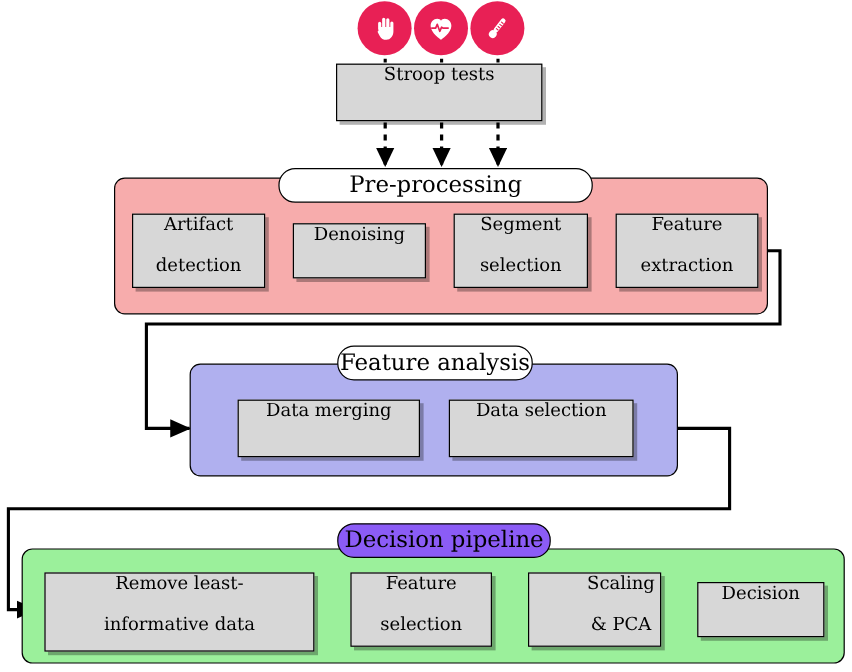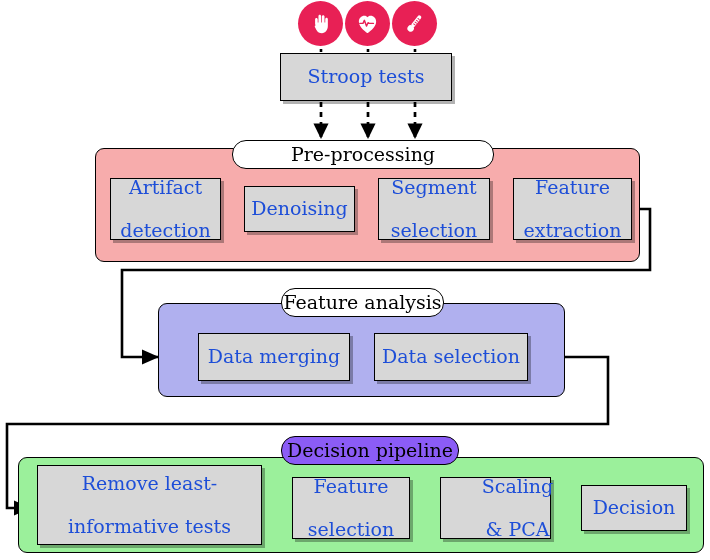--- a/index.html
+++ b/index.html
@@ -55,26 +55,25 @@
   }
   .stage-label.tinted { background: #8b5cf6; }
 
   
   .node {
     position: absolute;
     background: #d7d7d7;
     border: 1.7px solid #000;
     box-sizing: border-box;
     display: flex;
-    align-items: center;
     justify-content: center;
     text-align: center;
-    font-size: 19px;
+    font-size: 15px;
     line-height: 1.12;
-    color: #1d4ed8;
+    color: #000000;
     z-index: 5;
     box-shadow: 3px 3px 0 rgba(0,0,0,0.30);
   }
   .node span { display: block; }
 
   
   .badge {
     position: absolute;
     border-radius: 50%;
     background: #e82055;
@@ -210,24 +209,24 @@
 
   <div class="node" style="left:374px; top:333px; width:154px; height:48px;">
     <span>Data selection</span>
   </div>
 
   <div class="stage stage-dec" style="left:18px; top:457px; width:686px; height:96px;"></div>
   <div class="stage-label tinted" style="left:281px; top:436px; width:178px; height:29px;">
     <span>Decision pipeline</span>
   </div>
 
-  <div class="node" style="left:37px; top:465px; width:225px; height:80px;">
+  <div class="node" style="left:37px; top:477px; width:225px; height:66px;">
     <span>
       <span>Remove least-</span><br>
-      <span>informative tests</span>
+      <span>informative data</span>
     </span>
   </div>
 
   <div class="node" style="left:292px; top:477px; width:118px; height:62px;">
     <span>
       <span>Feature</span><br>
       <span>selection</span>
     </span>
   </div>
 

